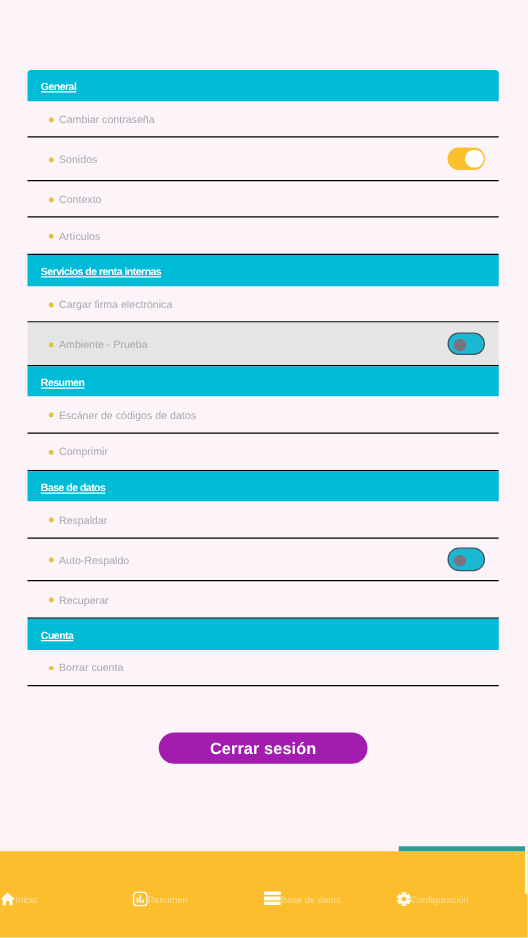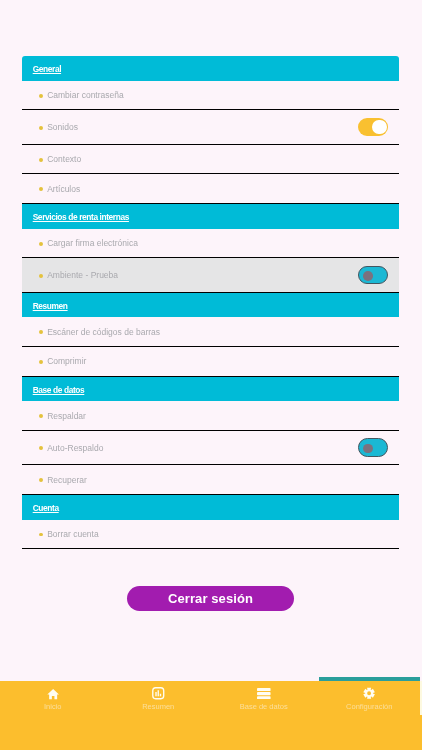--- a/index.html
+++ b/index.html
@@ -15,21 +15,21 @@
 .label{font-size:8.5px;color:#a9a9ae;}
 .sp{flex:1;}
 .tg{width:30px;height:18.8px;border-radius:9.4px;position:relative;margin-right:10.5px;flex:none;}
 .tg.on{background:#f9c030;}
 .tg.on .knob{position:absolute;right:1.5px;top:2.1px;width:14.2px;height:14.6px;border-radius:50%;background:#fff;}
 .tg.cy{background:#1bb8d4;border:1.7px solid #445660;box-sizing:border-box;}
 .tg.cy .knob{position:absolute;left:4.4px;top:4.6px;width:9.8px;height:9.4px;border-radius:50%;background:#7b727f;}
 .btn{position:absolute;left:127px;top:586px;width:167px;height:25px;background:#a21caf;border-radius:13px;color:#fff;font-size:13px;font-weight:bold;display:flex;align-items:center;justify-content:center;letter-spacing:0.1px;}
 .nav{position:absolute;left:0;top:681px;width:422px;height:69px;background:#fcbe2d;display:flex;}
 .scrollthumb{position:absolute;right:0px;top:681px;width:2.2px;height:33.5px;background:#fdf9e0;}
-.navitem{flex:1;display:flex;flex-direction:column;align-items:center;justify-content:flex-start;padding-top:6.5px;position:relative;}
+.navitem{flex:1;display:flex;align-items:center;justify-content:flex-start;padding-top:6.5px;position:relative;}
 .navitem .ico{height:12.4px;color:#fffdf2;display:flex;align-items:center;justify-content:center;}
 .navitem .nlabel{font-size:7.5px;color:#fbdf9c;margin-top:2px;line-height:9px;}
 .navitem.active::before{content:"";position:absolute;top:-4px;left:2px;width:101px;height:4px;background:#2a9e9b;}
 </style>
 </head>
 <body>
 
 <div class="page">
   <div class="list" id="list">
       <div class="sec-head first">General</div>
@@ -66,21 +66,21 @@
         <div class="bullet"></div>
         <div class="label">Ambiente - Prueba</div>
         <div class="sp"></div>
         <div class="tg cy">
           <div class="knob"></div>
         </div>
       </div>
       <div class="sec-head">Resumen</div>
       <div class="row">
         <div class="bullet"></div>
-        <div class="label">Escáner de códigos de barras</div>
+        <div class="label">Escáner de códigos de datos</div>
         <div class="sp"></div>
       </div>
       <div class="row">
         <div class="bullet"></div>
         <div class="label">Comprimir</div>
         <div class="sp"></div>
       </div>
       <div class="sec-head">Base de datos</div>
       <div class="row">
         <div class="bullet"></div>

